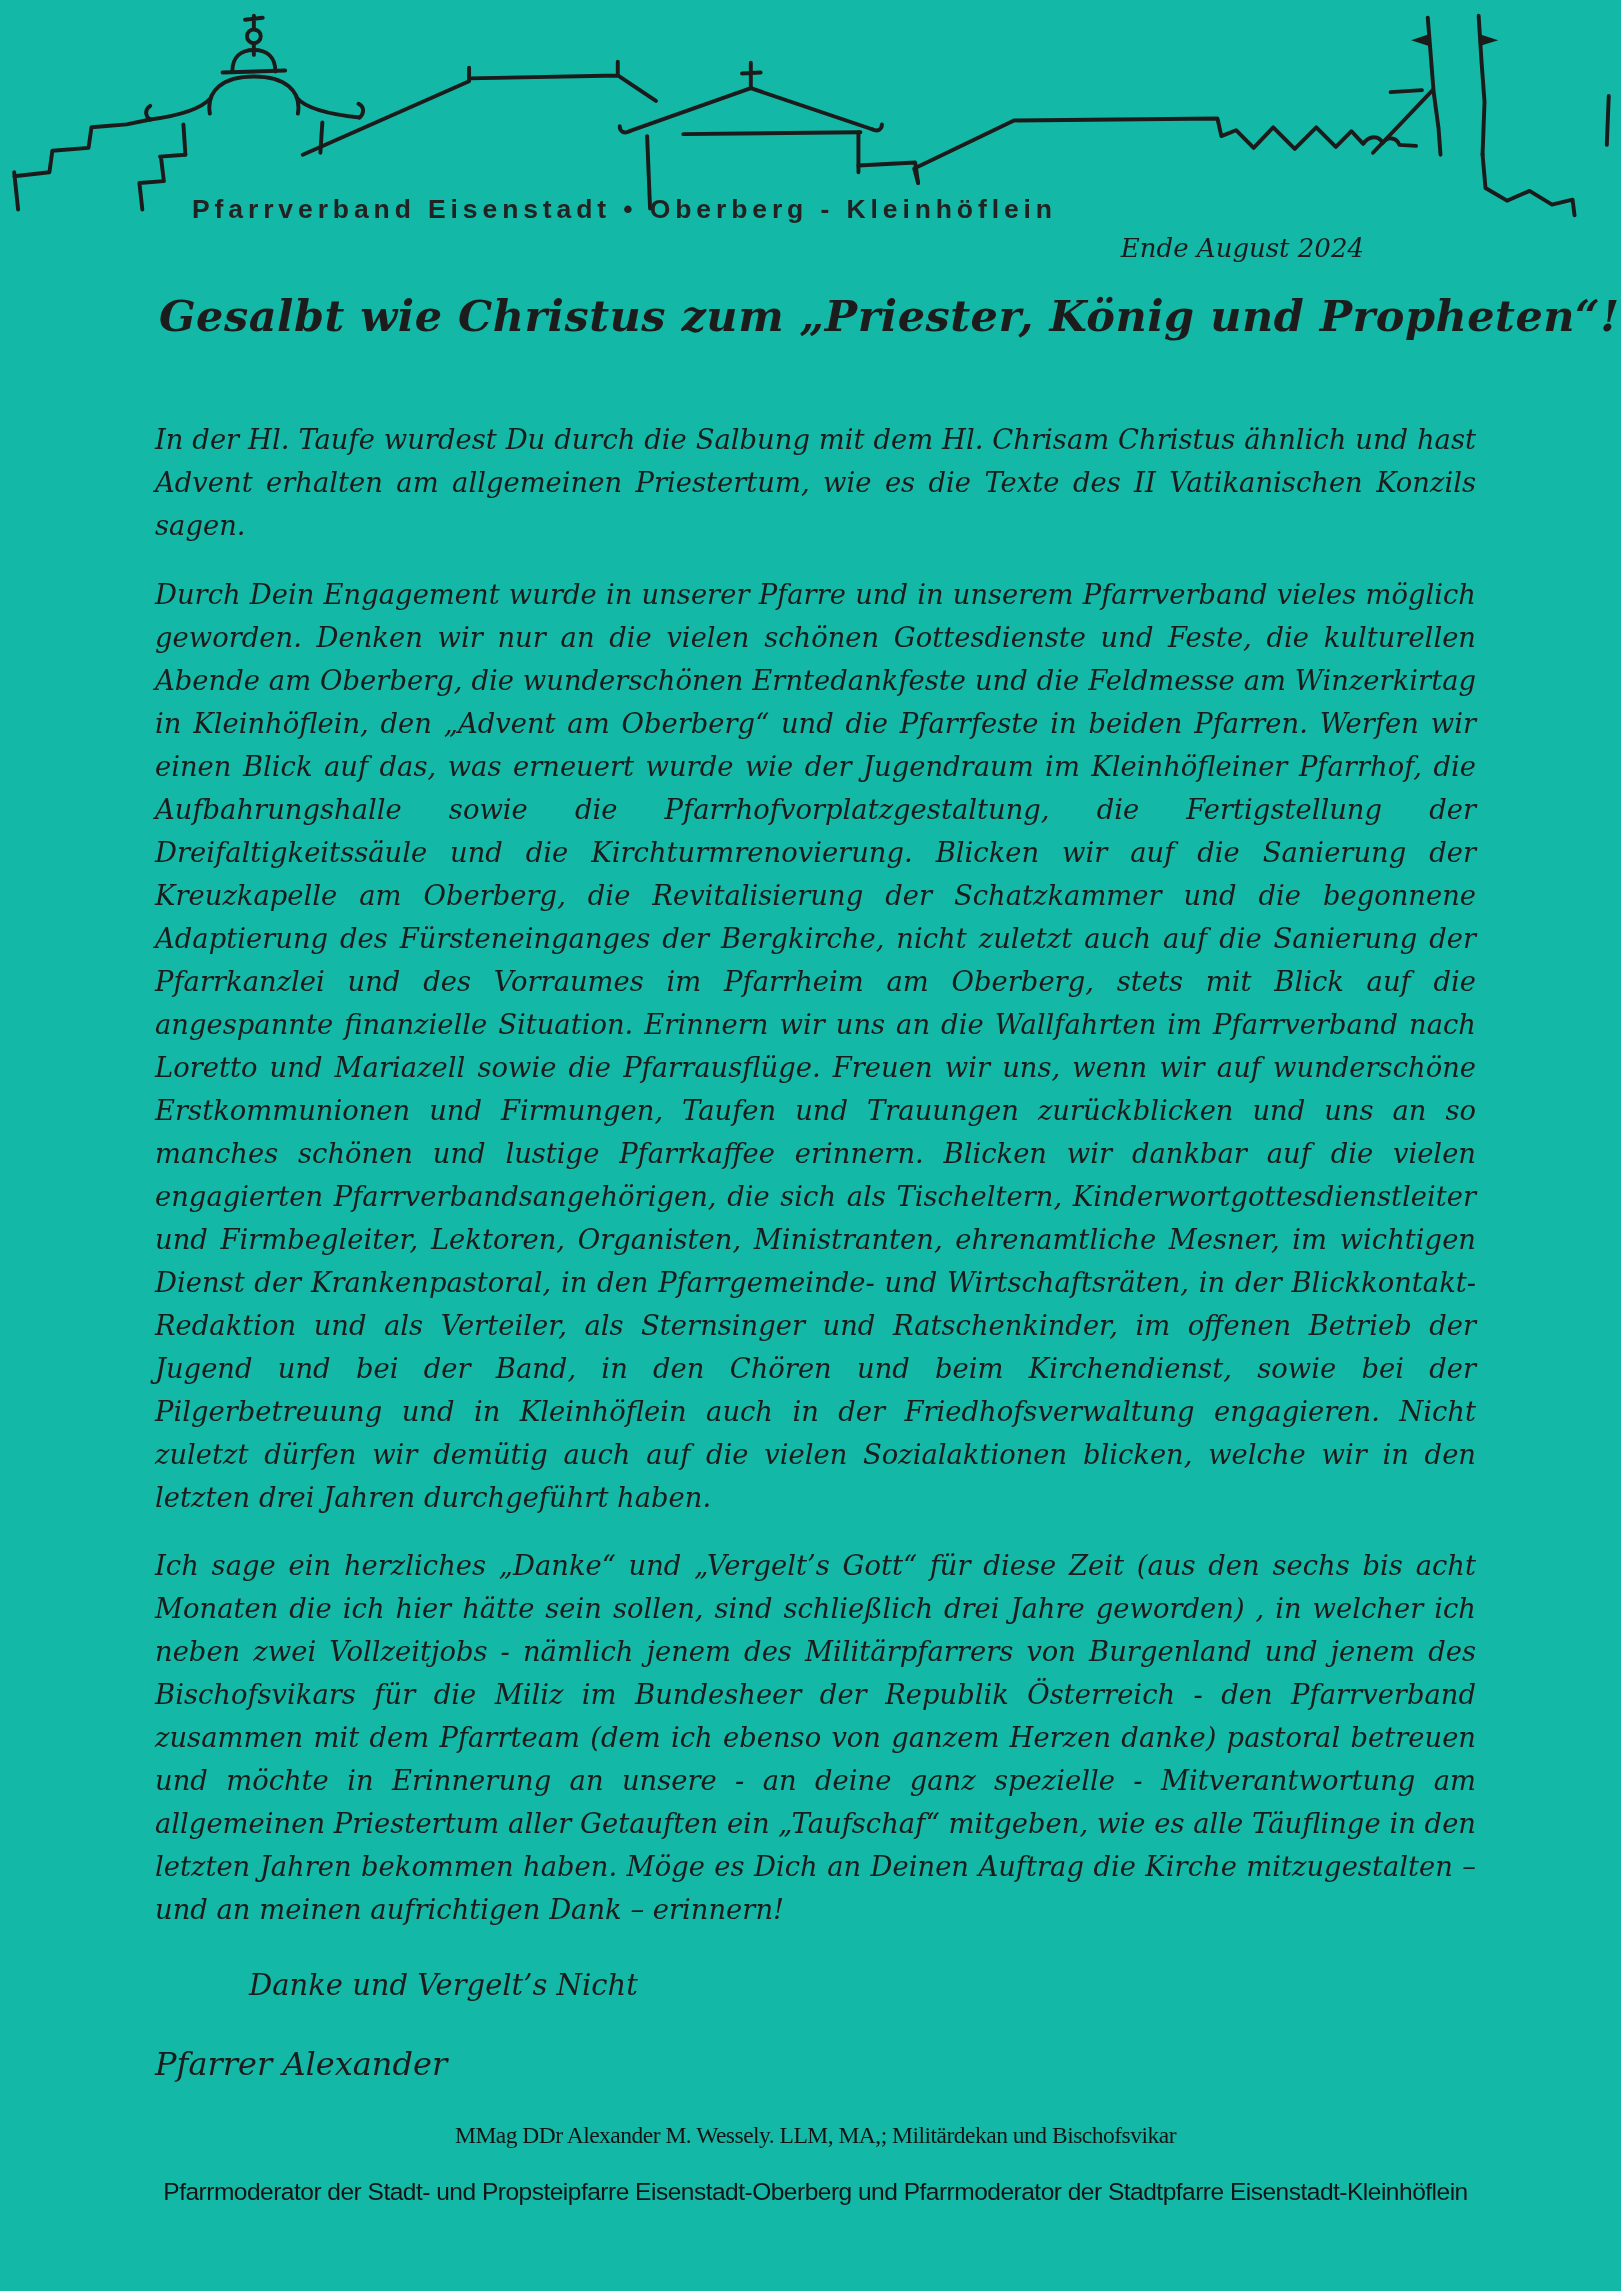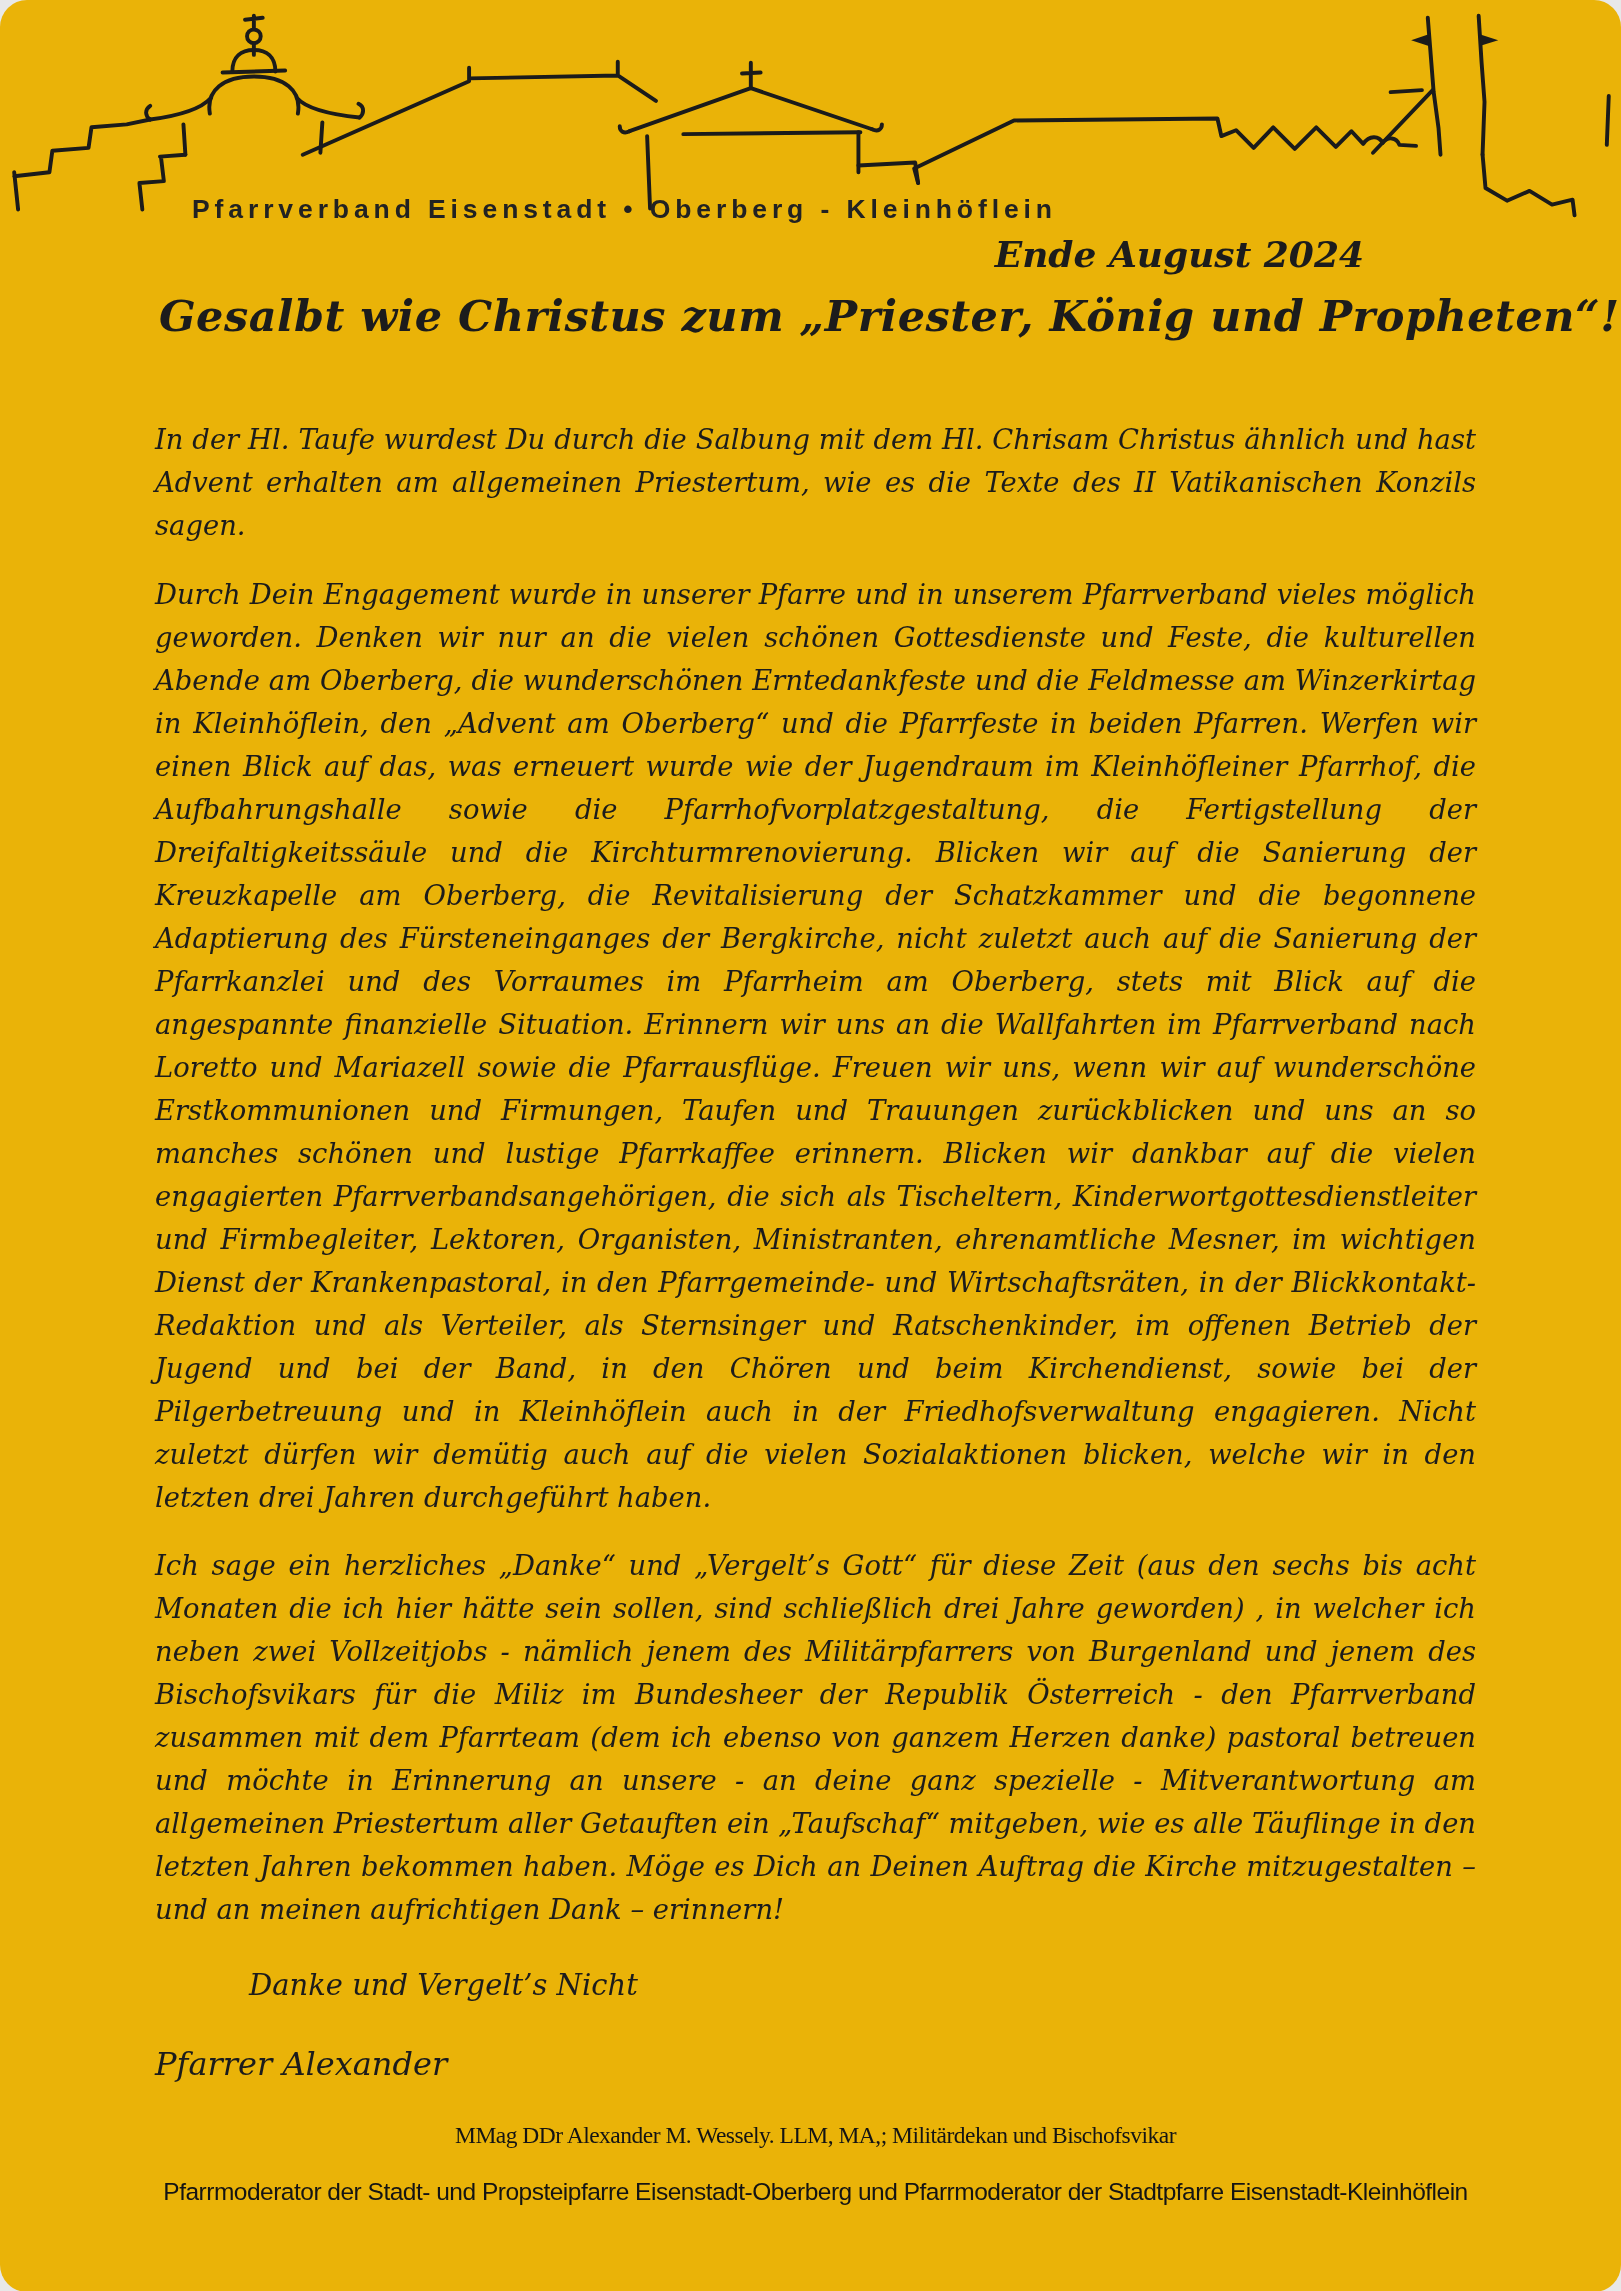--- a/index.html
+++ b/index.html
@@ -1,38 +1,37 @@
 <!DOCTYPE html>
 <html lang="de"><head>
 <meta charset="utf-8">
 <style>
   html,body{margin:0;padding:0;background:#e8e8e8;}
   .page{
     position:relative;
     width:1621px;height:2292px;
     margin:0 auto;
-    background:#eab308;
+    background:#14b8a6;
     overflow:hidden;
     color:#1c1c1c;
     font-family:"DejaVu Serif", serif;
-    border-radius:27px;
   }
   
   .skyline{
     position:absolute;left:0;top:5.9px;width:1621px;height:225px;
   }
   .org-name{
     position:absolute;left:192px;top:194px;
     font-family:"Liberation Sans", sans-serif;
     font-size:26.5px;font-weight:700;letter-spacing:4.9px;
     color:#222;white-space:nowrap;
   }
   .doc-date{
     position:absolute;right:257px;top:233px;
-    font-style:italic;font-weight:700;font-size:36px;
+    font-style:italic;font-weight:400;font-size:26px;
     white-space:nowrap;
   }
   
   .letter{
     position:absolute;left:155px;top:286px;width:1321px;
   }
   .doc-title{
     font-style:italic;font-weight:700;font-size:43px;
     letter-spacing:0.5px;line-height:61px;
     margin:0 0 71px 3.9px;white-space:nowrap;

